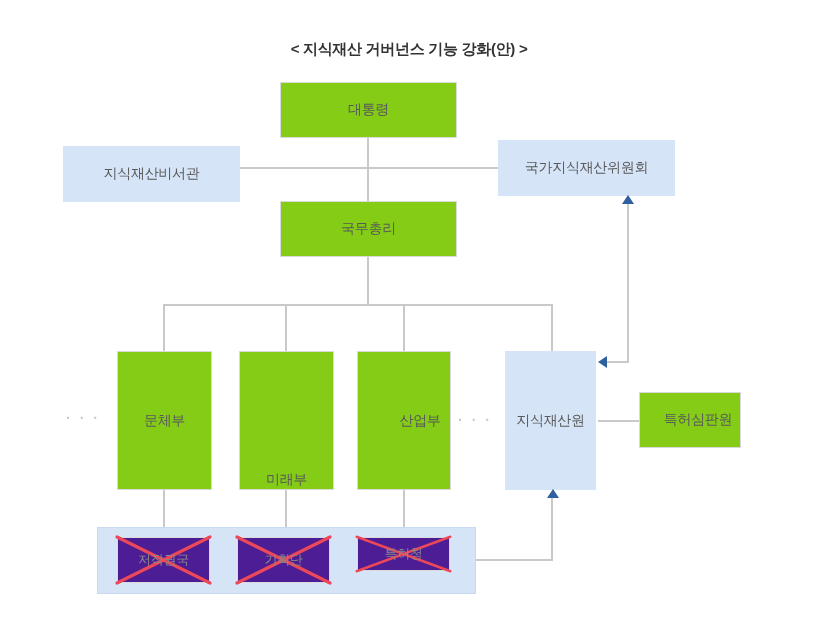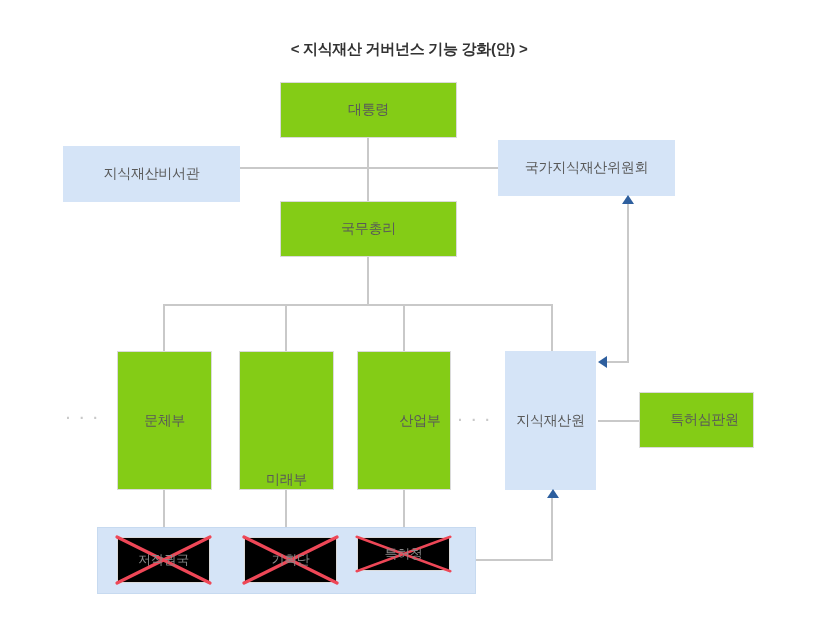--- a/index.html
+++ b/index.html
@@ -53,21 +53,21 @@
     border-top:6px solid transparent;
     border-bottom:6px solid transparent;
     border-right:9px solid var(--arrow);
   }
   .dots{
     position:absolute;color:#c9c9c9;font-size:14px;
     letter-spacing:9px;font-weight:bold;
   }
   .crossed{
     position:absolute;
-    background:#000000;border:1px solid var(--box-border);
+    background:#4c1d95;border:1px solid var(--box-border);
     display:flex;align-items:center;justify-content:center;
     font-size:13px;color:var(--muted-text);letter-spacing:-0.3px;
   }
   .crossed svg{
     position:absolute;left:-2px;top:-2px;
     width:calc(100% + 4px);height:calc(100% + 4px);
     overflow:visible;
   }
   .crossed svg line{stroke:var(--cross);stroke-width:3.2;stroke-linecap:round;}
   .crossed span{position:relative;}
@@ -123,38 +123,38 @@
   </div>
 
   <div class="box" style="left:357px;top:351px;width:94px;height:139px;padding-left:32px;">
     <span>산업부</span>
   </div>
 
   <div class="box blue" style="left:505px;top:351px;width:91px;height:139px;">
     <span>지식재산원</span>
   </div>
 
-  <div class="box" style="left:639px;top:392px;width:115px;height:56px;padding-left:16px;">
+  <div class="box" style="left:639px;top:392px;width:102px;height:56px;padding-left:16px;">
     <span>특허심판원</span>
   </div>
 
   <div class="dots" style="left:66px;top:410px;">···</div>
   <div class="dots" style="left:458px;top:412px;">···</div>
 
   <div class="band" style="left:97px;top:527px;width:379px;height:67px;"></div>
 
   <div class="crossed" style="left:117px;top:537px;width:93px;height:46px;">
     <svg viewBox="0 0 93 46" preserveAspectRatio="none">
       <line x1="1" y1="1" x2="92" y2="45"></line>
       <line x1="92" y1="1" x2="1" y2="45"></line>
     </svg>
     <span>저작권국</span>
   </div>
 
-  <div class="crossed" style="left:244px;top:537px;width:93px;height:46px;">
+  <div class="crossed" style="left:237px;top:537px;width:93px;height:46px;">
     <svg viewBox="0 0 93 46" preserveAspectRatio="none">
       <line x1="1" y1="1" x2="92" y2="45"></line>
       <line x1="92" y1="1" x2="1" y2="45"></line>
     </svg>
     <span>기획단</span>
   </div>
 
   <div class="crossed" style="left:357px;top:537px;width:93px;height:34px;">
     <svg viewBox="0 0 93 46" preserveAspectRatio="none">
       <line x1="1" y1="1" x2="92" y2="45"></line>

